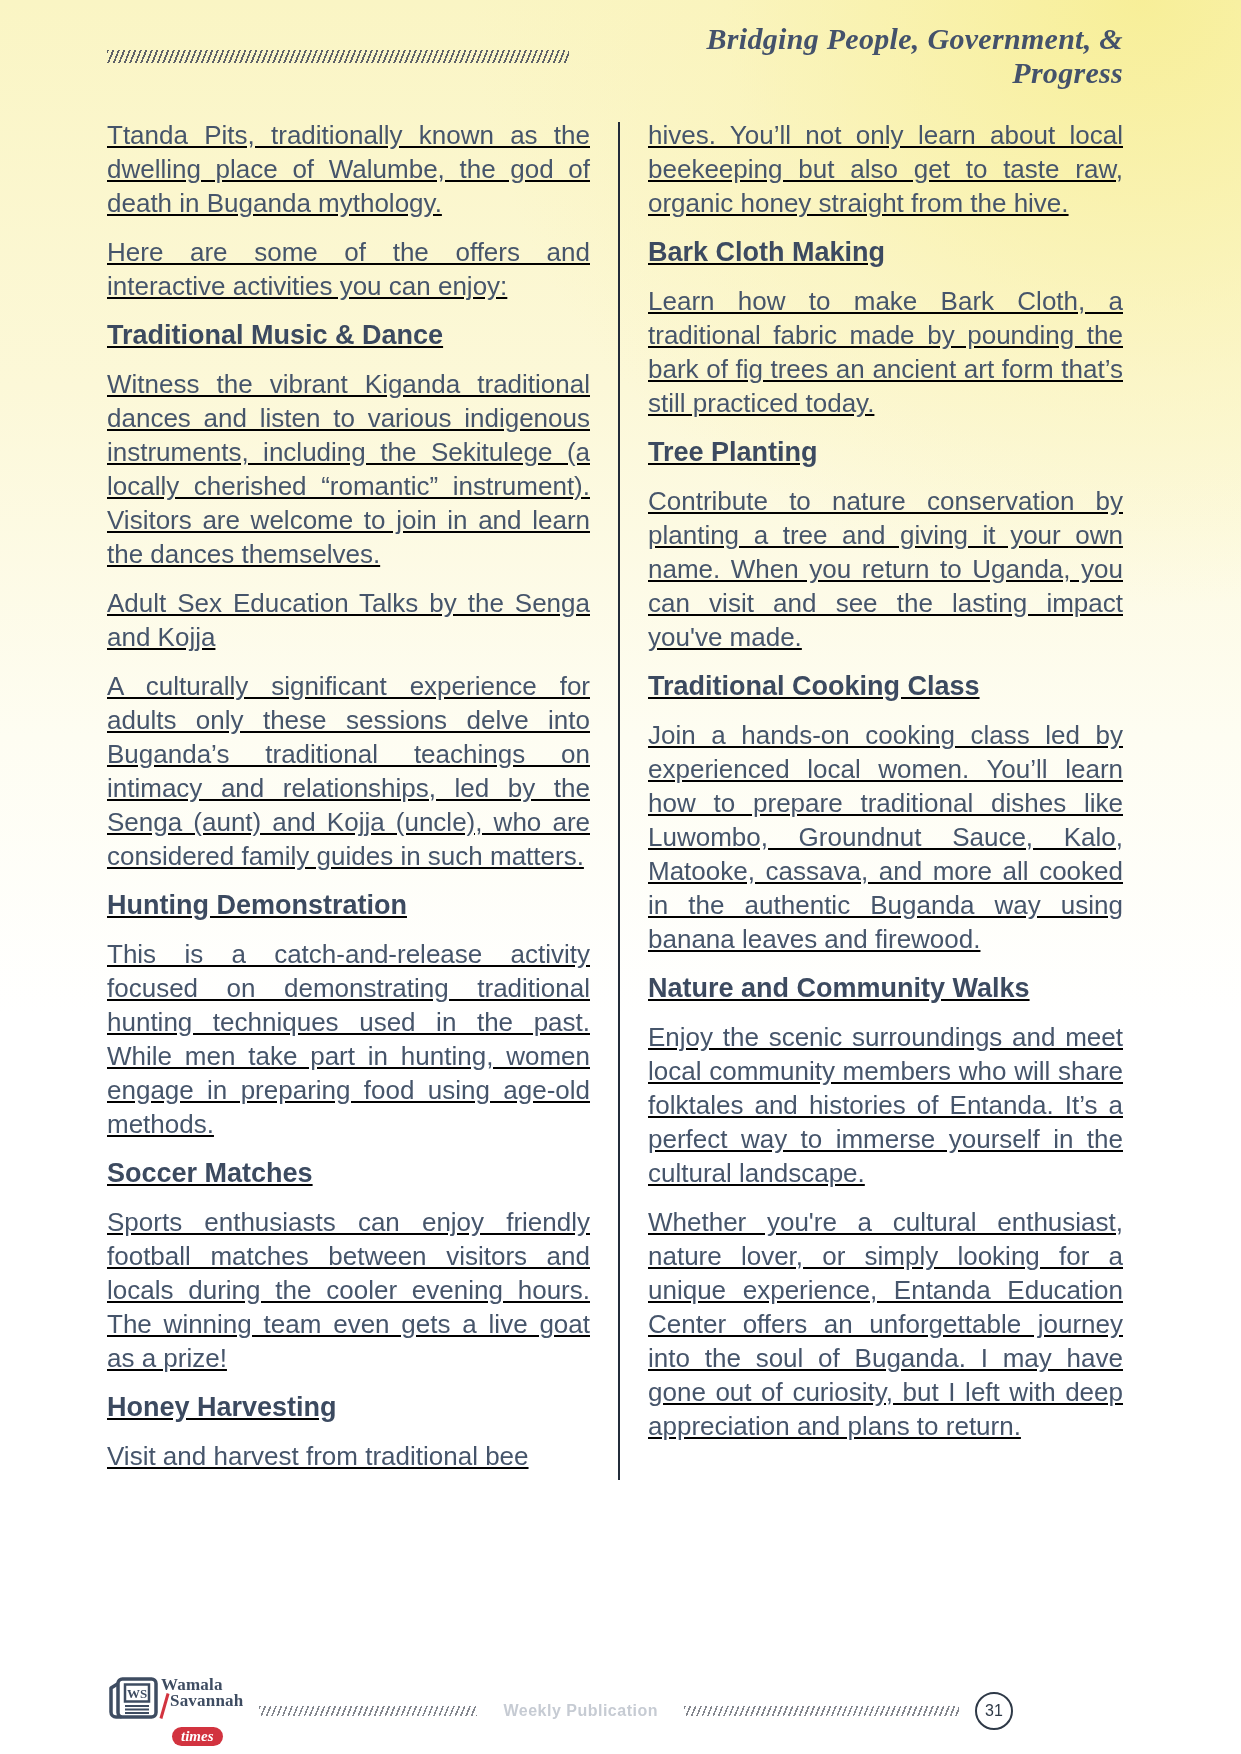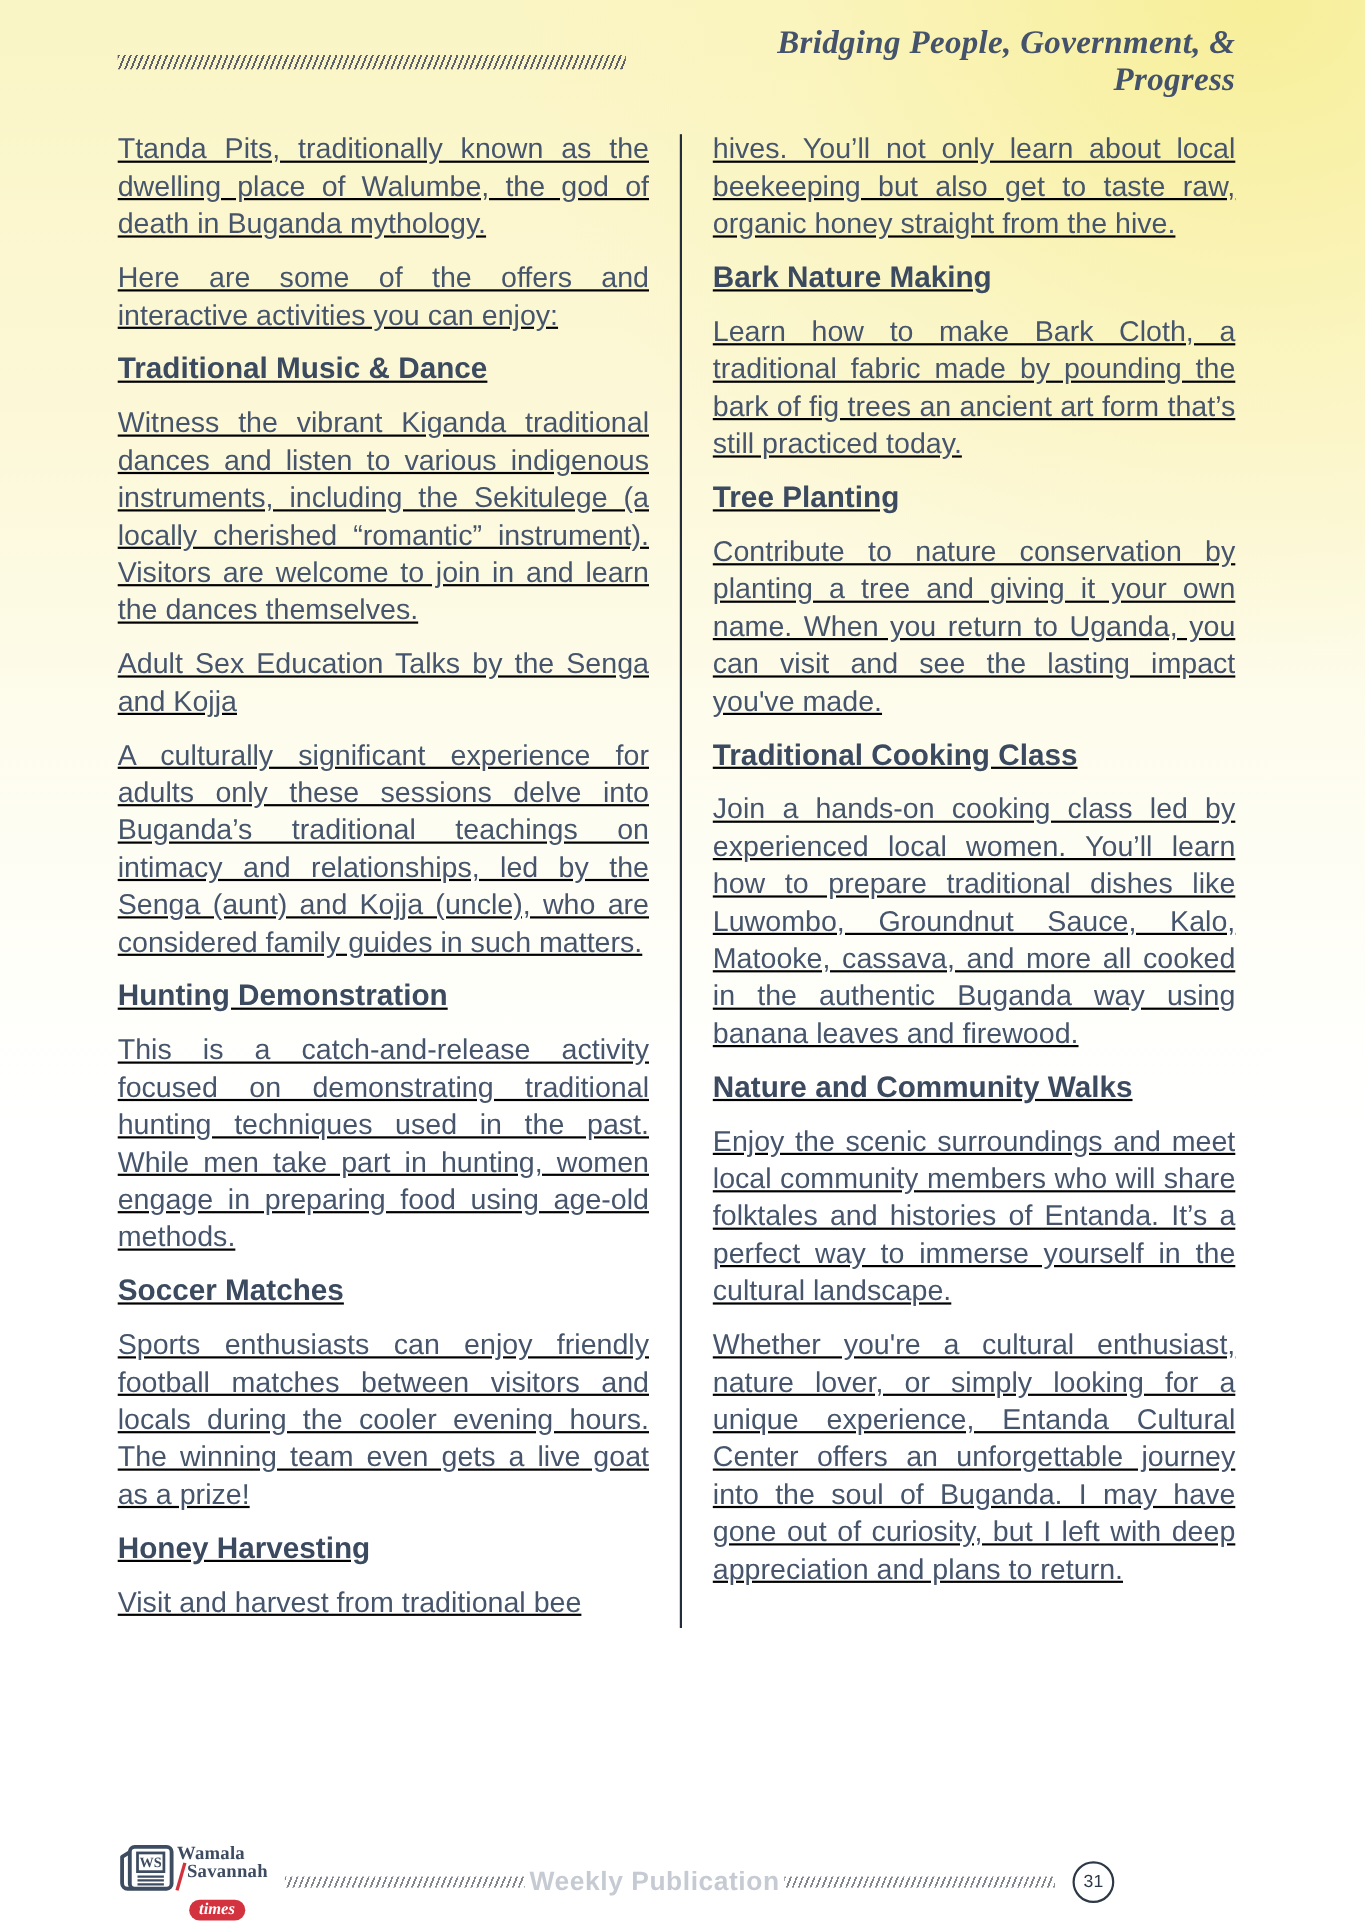--- a/index.html
+++ b/index.html
@@ -105,22 +105,22 @@
     line-height: 18px;
     padding: 0 9px 1px 9px;
     border-radius: 10px;
   }
   .hatch-footer {
     background-image: repeating-linear-gradient(112deg, #83868d 0px, #83868d 1.6px, transparent 1.6px, transparent 5px);
     height: 10px;
   }
   .hatch-footer-left { width: 218px; margin-left: 16px; flex: none; }
   .weekly-label {
-    margin: 0 4px;
-    font-size: 24px;
+    margin: 0 26px;
+    font-size: 16px;
     font-weight: bold;
     letter-spacing: 0.5px;
     color: #c6cbd3;
     flex: none;
     white-space: nowrap;
   }
   .hatch-footer-right { flex: 1; }
   .page-circle {
     flex: none;
     margin-left: 16px;
@@ -157,29 +157,29 @@
     <h3 class="section-heading">Soccer Matches</h3>
     <p class="body-para">Sports enthusiasts can enjoy friendly football matches between visitors and locals during the cooler evening hours. The winning team even gets a live goat as a prize!</p>
     <h3 class="section-heading">Honey Harvesting</h3>
     <p class="body-para">Visit and harvest from traditional bee</p>
   </section>
 
   <div class="col-divider"></div>
 
   <section class="col col-right">
     <p class="body-para">hives. You’ll not only learn about local beekeeping but also get to taste raw, organic honey straight from the hive.</p>
-    <h3 class="section-heading">Bark Nature Making</h3>
+    <h3 class="section-heading">Bark Cloth Making</h3>
     <p class="body-para">Learn how to make Bark Cloth, a traditional fabric made by pounding the bark of fig trees an ancient art form that’s still practiced today.</p>
     <h3 class="section-heading">Tree Planting</h3>
     <p class="body-para">Contribute to nature conservation by planting a tree and giving it your own name. When you return to Uganda, you can visit and see the lasting impact you've made.</p>
     <h3 class="section-heading">Traditional Cooking Class</h3>
     <p class="body-para">Join a hands-on cooking class led by experienced local women. You’ll learn how to prepare traditional dishes like Luwombo, Groundnut Sauce, Kalo, Matooke, cassava, and more all cooked in the authentic Buganda way using banana leaves and firewood.</p>
     <h3 class="section-heading">Nature and Community Walks</h3>
     <p class="body-para">Enjoy the scenic surroundings and meet local community members who will share folktales and histories of Entanda. It’s a perfect way to immerse yourself in the cultural landscape.</p>
-    <p class="body-para">Whether you're a cultural enthusiast, nature lover, or simply looking for a unique experience, Entanda Cultural Center offers an unforgettable journey into the soul of Buganda. I may have gone out of curiosity, but I left with deep appreciation and plans to return.</p>
+    <p class="body-para">Whether you're a cultural enthusiast, nature lover, or simply looking for a unique experience, Entanda Education Center offers an unforgettable journey into the soul of Buganda. I may have gone out of curiosity, but I left with deep appreciation and plans to return.</p>
   </section>
 </main>
 
 <footer class="page-footer">
   <div class="footer-logo">
     <svg width="52" height="44" viewBox="0 0 104 88" aria-hidden="true">
       <g fill="#ffffff" stroke="#3e4c61" stroke-width="7" stroke-linejoin="round">
         <path d="M24 14 L8 24 v48 a10 10 0 0 0 10 10 h10 z"></path>
         <rect x="22" y="6" width="76" height="76" rx="9"></rect>
       </g>

